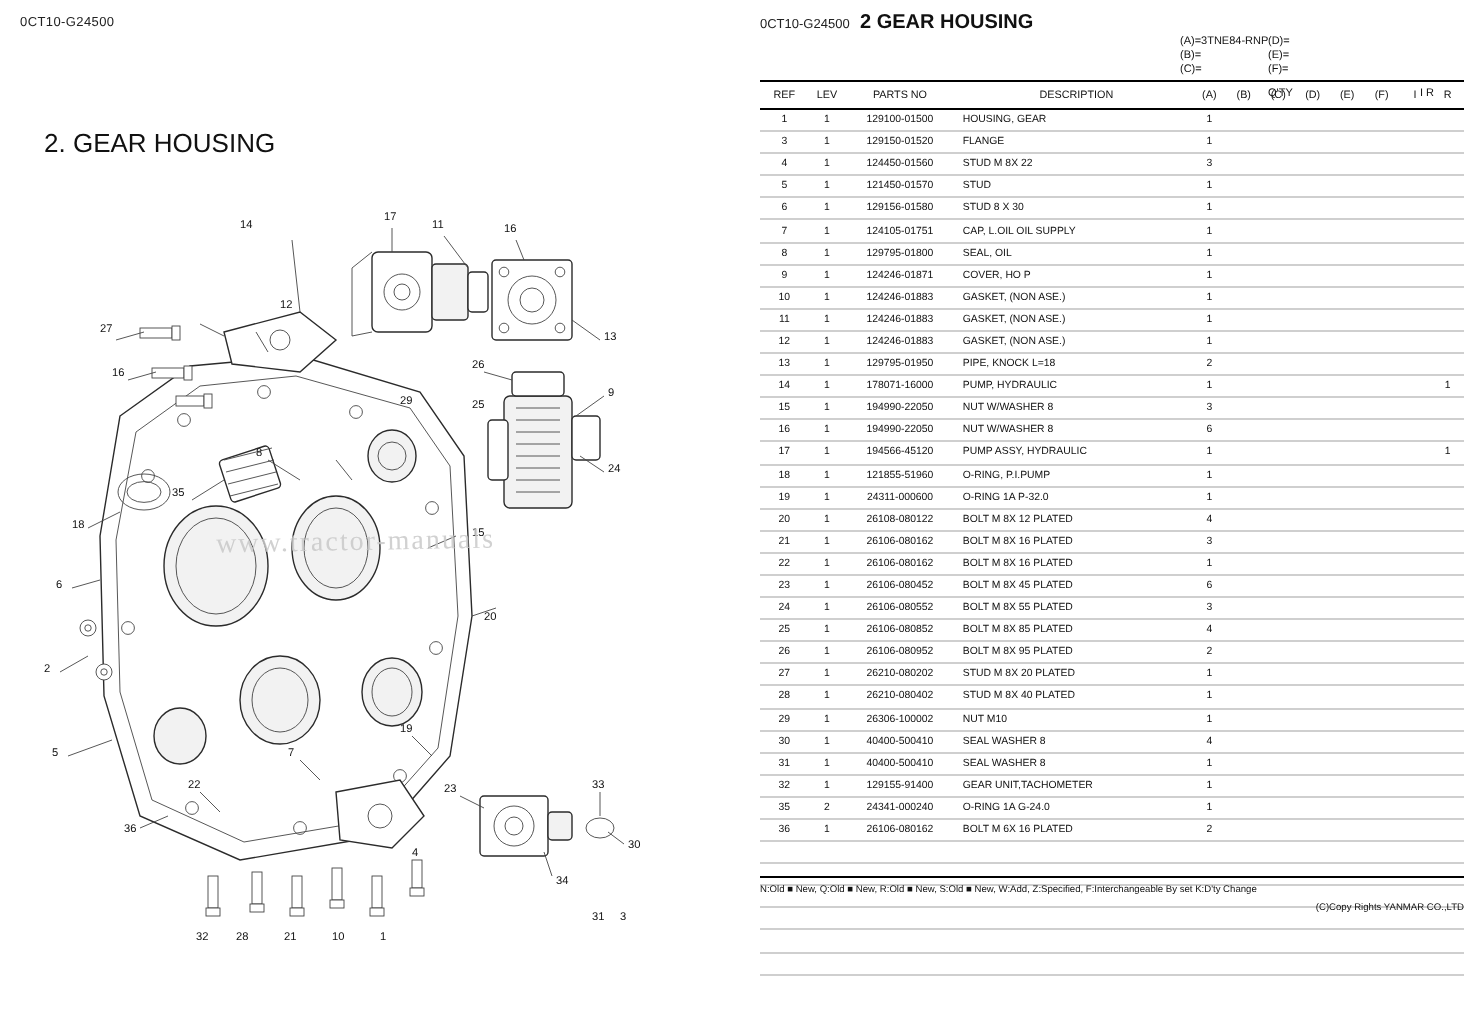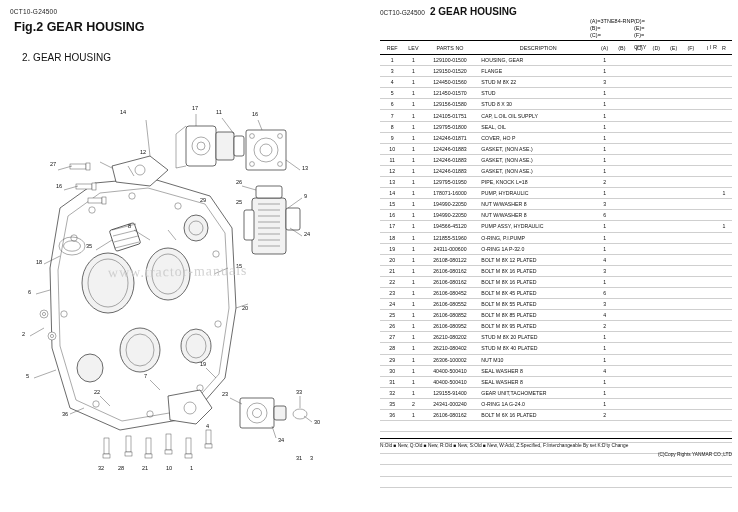--- a/index.html
+++ b/index.html
@@ -19,22 +19,22 @@
   }
   .left-code{
     position:absolute;left:10px;top:8px;
     font-size:6.5px;letter-spacing:.2px;color:#222;
   }
   .left-fig{
     position:absolute;left:14px;top:20px;
     font-size:12.5px;font-weight:bold;color:#111;
   }
   .left-sub{
-    position:absolute;left:22px;top:52px;
-    font-size:10px;color:#111;
+    position:absolute;left:22px;top:64px;
+    font-size:13px;color:#111;
   }
   .diagram{
     position:absolute;left:0;top:78px;width:372px;height:400px;
   }
   .wm{
     position:absolute;left:108px;top:186px;
     font-size:14px;color:#c9c9c9;opacity:.85;
     letter-spacing:1px;font-family:"Liberation Serif",serif;
     transform:rotate(-1deg);
     pointer-events:none;
@@ -111,21 +111,20 @@
   .fillg{fill:#f2f2f2;stroke:#2b2b2b;stroke-width:.7;}
   .num{font-size:5.6px;fill:#111;font-family:"Liberation Sans",sans-serif;}
 </style>
 </head>
 <body>
 
 <div class="page">
 
   <div class="left">
     <div class="left-code">0CT10-G24500</div>
-    <div class="left-fig">Fig.2 GEAR HOUSING</div>
     <div class="left-sub">2. GEAR HOUSING</div>
 
     <div class="diagram">
       <svg width="372" height="400" viewBox="0 0 372 400">
 
         <path class="fillw" d="M60 130 L95 105 L150 100 L210 118 L232 150 L236 230 L225 300 L190 340 L120 352 L70 330 L52 270 L50 190 Z"></path>
         <path class="lnthin" d="M68 138 L100 115 L148 110 L205 126 L225 155 L229 230 L219 296 L187 332 L122 343 L76 322 L60 268 L58 192 Z"></path>
 
         <ellipse class="fillg" cx="108" cy="205" rx="26" ry="30"></ellipse>
         <ellipse class="lnthin" cx="108" cy="205" rx="20" ry="24" fill="#fff"></ellipse>

